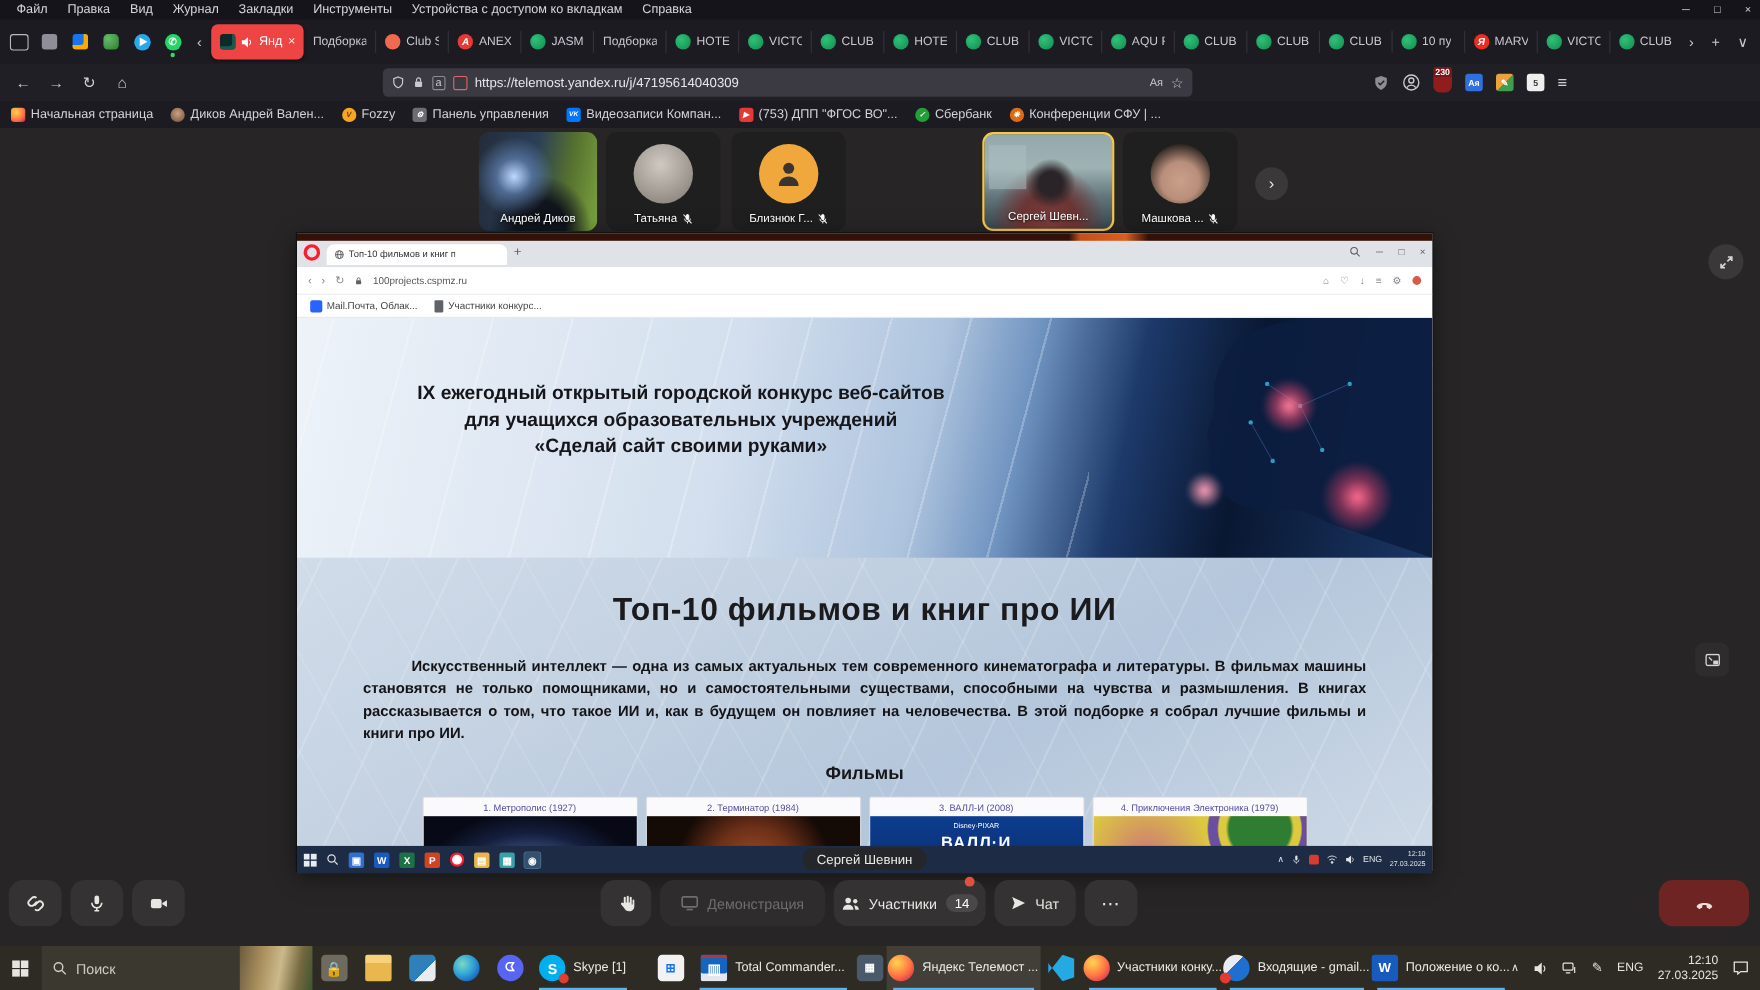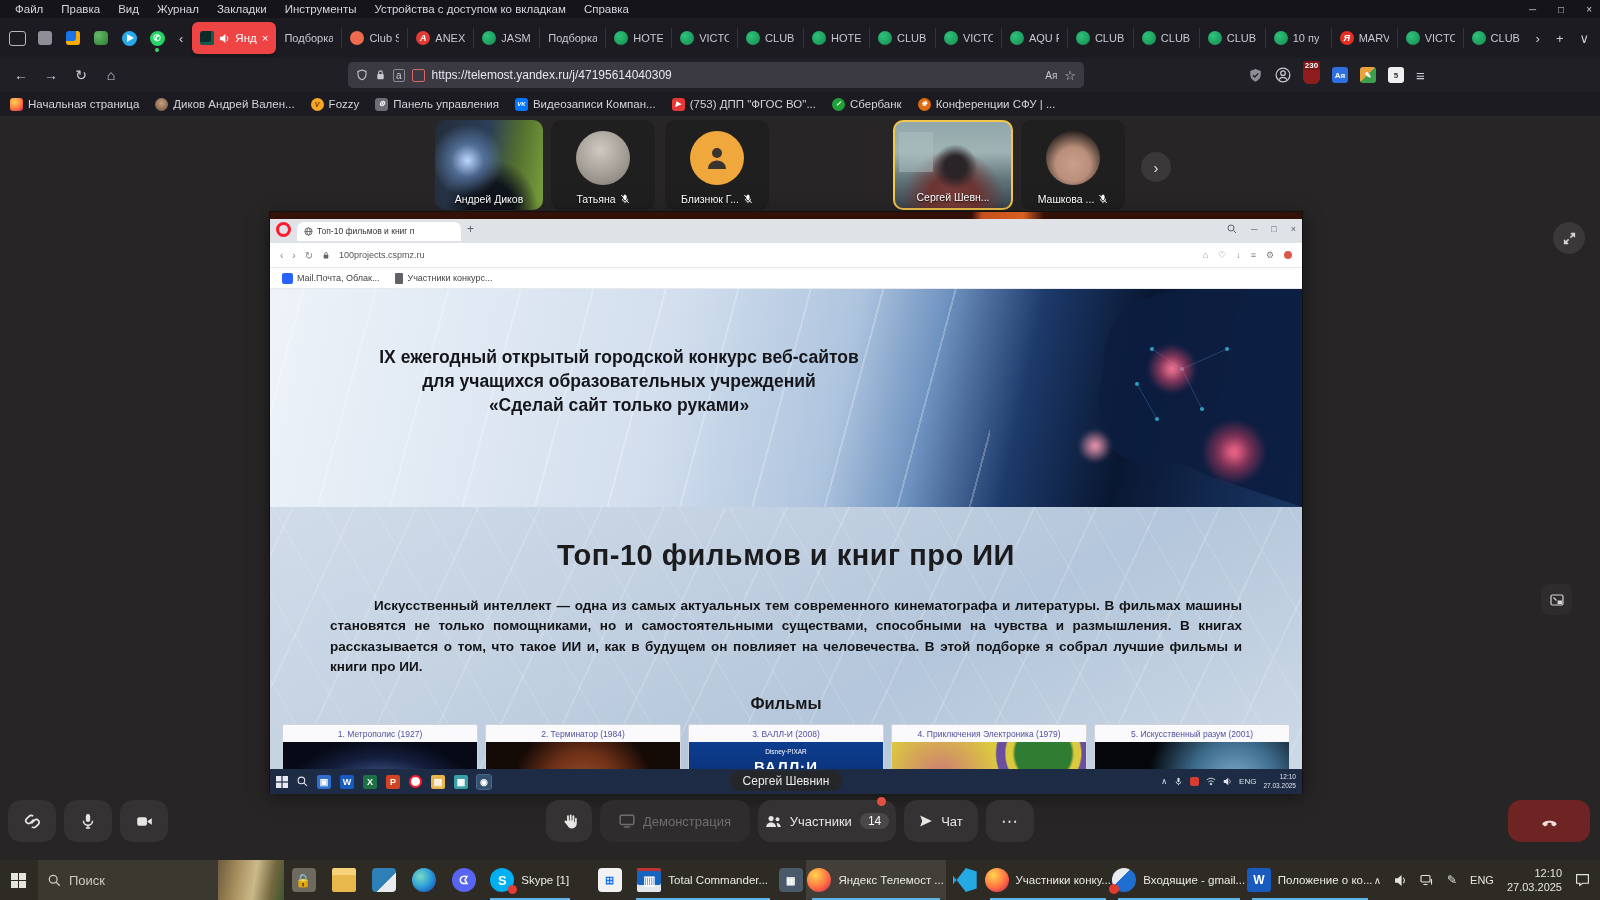--- a/index.html
+++ b/index.html
@@ -469,21 +469,21 @@
               <line x1="135" y1="95" x2="155" y2="130"></line>
               <line x1="180" y1="80" x2="225" y2="60"></line>
             </g>
         </svg>
         <div class="glow" style="right:105px;top:55px;width:50px;height:50px;background:radial-gradient(circle,#ff7d9c 0%,rgba(255,80,120,.5) 35%,transparent 70%)"></div>
         <div class="glow" style="right:35px;top:130px;width:66px;height:66px;background:radial-gradient(circle,#ff6a8e 0%,rgba(255,70,110,.45) 35%,transparent 70%)"></div>
         <div class="glow" style="right:190px;top:140px;width:34px;height:34px;background:radial-gradient(circle,#ffa0b8 0%,transparent 70%)"></div>
         <div class="banner">
           <div>IX ежегодный открытый городской конкурс веб-сайтов</div>
           <div>для учащихся образовательных учреждений</div>
-          <div>«Сделай сайт только руками»</div>
+          <div>«Сделай сайт своими руками»</div>
         </div>
       </div>
 
       <h1 class="ptitle">Топ-10 фильмов и книг про ИИ</h1>
       <p class="intro">Искусственный интеллект — одна из самых актуальных тем современного кинематографа и литературы. В фильмах машины становятся не только помощниками, но и самостоятельными существами, способными на чувства и размышления. В книгах рассказывается о том, что такое ИИ и, как в будущем он повлияет на человечества. В этой подборке я собрал лучшие фильмы и книги про ИИ.</p>
       <div class="sect">Фильмы</div>
 
       <div class="cards">
         <div class="card">
           <a class="ct">1. Метрополис (1927)</a>
@@ -496,24 +496,20 @@
         <div class="card">
           <a class="ct">3. ВАЛЛ-И (2008)</a>
           <div class="poster" style="background:linear-gradient(180deg,#0d3d8f,#0a2f73);text-align:center;color:#fff">
             <div style="font-size:6.5px;padding-top:6px">Disney·PIXAR</div>
             <div style="font-size:15px;font-weight:800;letter-spacing:1px;margin-top:3px">ВАЛЛ·И</div>
           </div>
         </div>
         <div class="card">
           <a class="ct">4. Приключения Электроника (1979)</a>
           <div class="poster" style="background:radial-gradient(circle at 78% 25%,#2e7d32 0%,#2e7d32 18%,transparent 20%),radial-gradient(circle at 78% 25%,transparent 24%,#6a4fa0 25%,#6a4fa0 30%,transparent 31%),radial-gradient(circle at 25% 80%,#c77 0%,transparent 40%),#dcca3e"></div>
-        </div>
-        <div class="card">
-          <a class="ct">5. Искусственный разум (2001)</a>
-          <div class="poster" style="background:radial-gradient(circle at 72% 90%,#7fb0d0 0%,#3c6a8a 30%,transparent 60%),#04060c"></div>
         </div>
       </div>
     </div>
 
     <div class="itb">
       <svg width="12" height="12" viewBox="0 0 12 12" fill="#e8ecf2">
           <rect width="5.4" height="5.4"></rect>
           <rect x="6.6" width="5.4" height="5.4"></rect>
           <rect y="6.6" width="5.4" height="5.4"></rect>
           <rect x="6.6" y="6.6" width="5.4" height="5.4"></rect>

